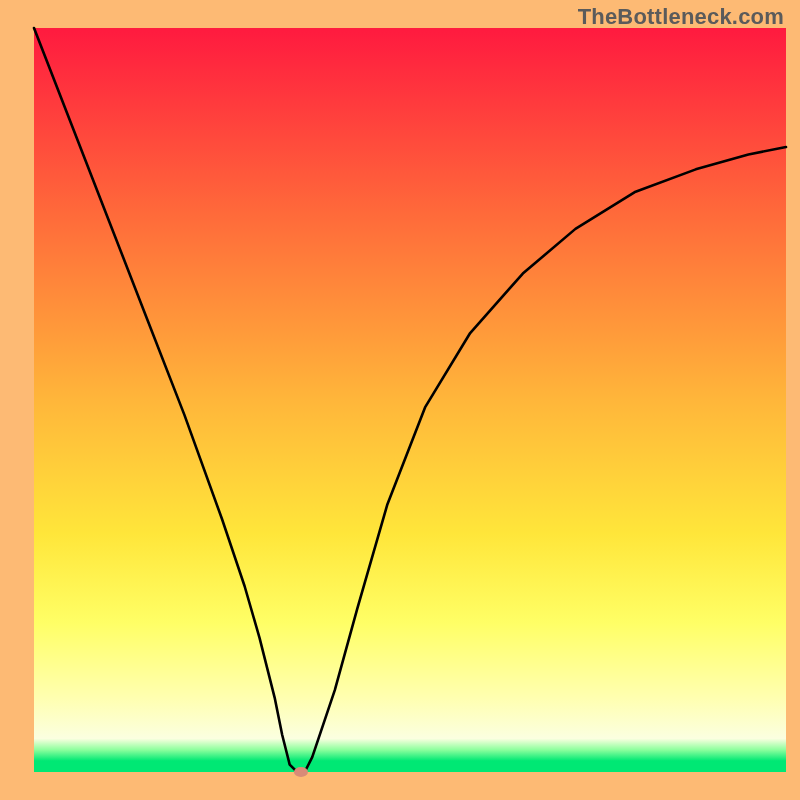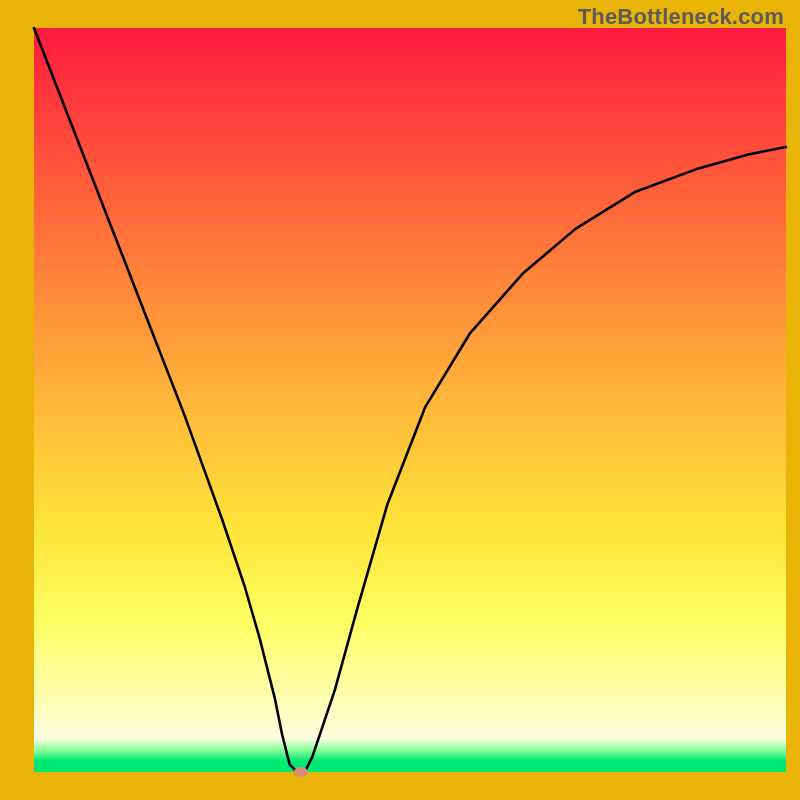--- a/index.html
+++ b/index.html
@@ -7,21 +7,21 @@
     padding: 0;
     width: 800px;
     height: 800px;
     background: #000;
     font-family: Arial, Helvetica, sans-serif;
   }
   .frame {
     position: relative;
     width: 800px;
     height: 800px;
-    background: #eab308;
+    background: #fdba74;
   }
   .watermark {
     position: absolute;
     top: 4px;
     right: 16px;
     color: #5b5b5b;
     font-size: 22px;
     font-weight: 600;
     letter-spacing: 0.2px;
     z-index: 10;

